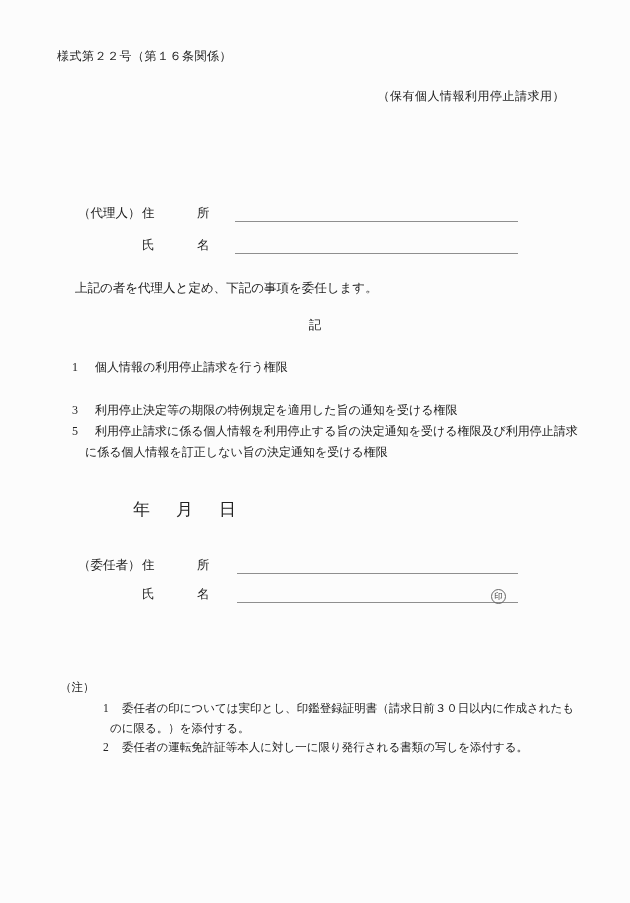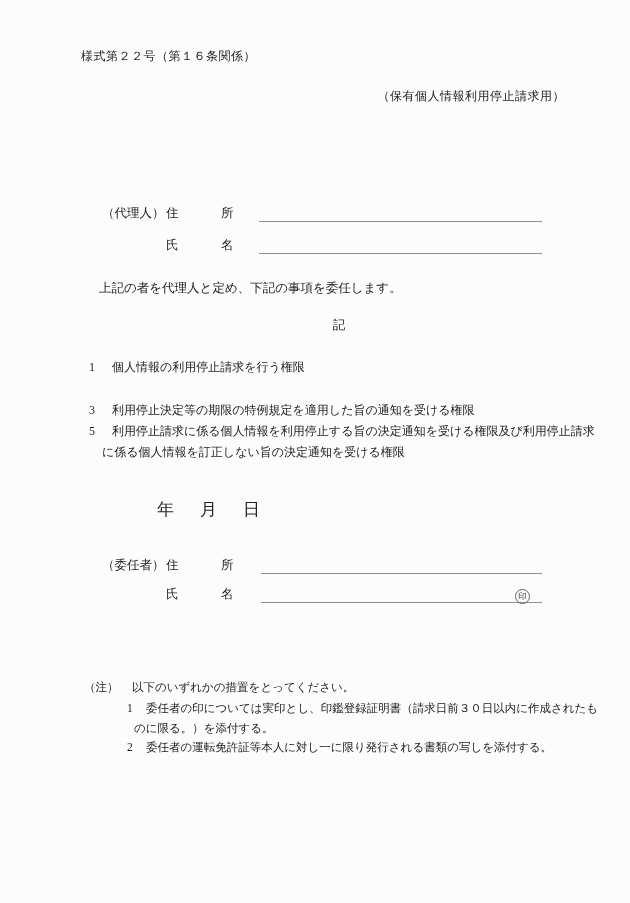--- a/index.html
+++ b/index.html
@@ -5,38 +5,38 @@
   html,body{margin:0;padding:0;background:#e8e8e8;}
   .page{
     position:relative;
     width:630px;height:903px;
     margin:0 auto;
     background:#fcfcfc;
     font-family:"Liberation Serif","DejaVu Serif",serif;
     color:#222;
     overflow:hidden;
   }
-  .abs{position:absolute;margin-left:24px;}
+  .abs{position:absolute;}
   .form-number{top:48px;left:57px;font-size:12px;letter-spacing:0.5px;}
   .purpose-note{top:88px;right:65px;font-size:12px;letter-spacing:0.5px;}
   .doc-title{
     top:129px;left:0;width:100%;
     margin:0;text-align:center;
     font-size:19px;font-weight:normal;letter-spacing:3px;
   }
   .field-row{left:0;width:100%;height:17px;}
   .field-row .lbl{position:absolute;top:0;font-size:12.5px;}
   .blank-line{
     position:absolute;top:0;height:16px;
     border-bottom:1px solid #8f8f8f;
   }
   .declaration{top:280px;left:75px;font-size:12.5px;}
   .ki-heading{top:317px;left:0;width:100%;text-align:center;font-size:12.5px;}
   .list-item{
-    left:0;width:583px;
+    left:7px;width:583px;
     padding-left:78px;text-indent:-13px;
     box-sizing:border-box;
     font-size:12px;line-height:21px;
   }
   .list-item .num{display:inline-block;width:23px;text-indent:0;}
   .date-row{top:498px;left:133px;font-size:17px;text-align:center;}
   .date-row span{margin-right:26px;}
   .seal{
     top:589px;left:491px;
     width:13px;height:13px;
@@ -98,21 +98,20 @@
     <span class="blank-line" style="left:237px;width:281px"></span>
   </div>
   <div class="abs field-row" style="top:586px">
     <span class="lbl" style="left:142px">氏</span>
     <span class="lbl" style="left:197px">名</span>
     <span class="blank-line" style="left:237px;width:281px"></span>
   </div>
   <div class="abs seal">印</div>
 
   <div class="abs note-label">（注）</div>
-  <div class="abs note-intro">以下のいずれかの措置をとってください。</div>
   <div class="abs note-item" style="top:699px">
     <span class="num">1</span><span>委任者の印については実印とし、印鑑登録証明書（請求日前３０日以内に作成されたものに限る。）を添付する。</span>
   </div>
   <div class="abs note-item" style="top:738px">
     <span class="num">2</span><span>委任者の運転免許証等本人に対し一に限り発行される書類の写しを添付する。</span>
   </div>
 
 </div>
 
 </body></html>

